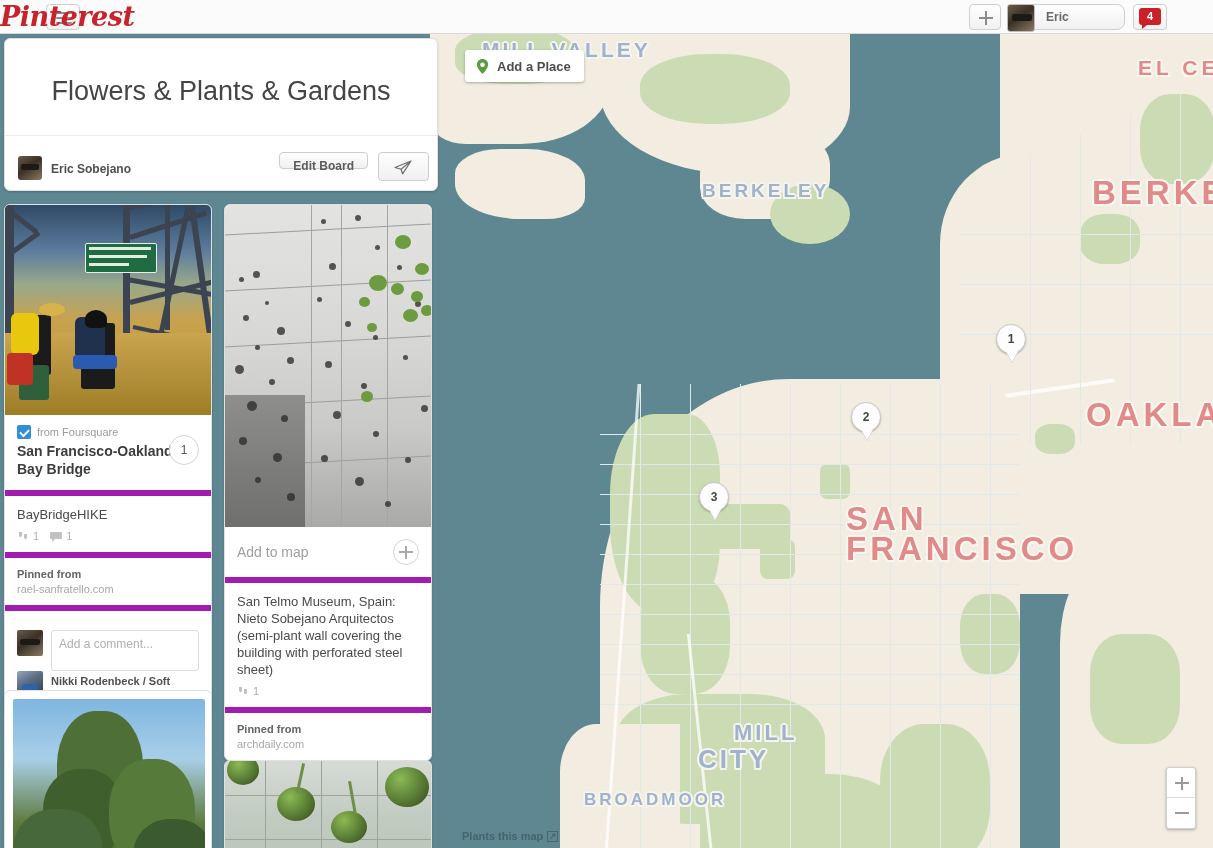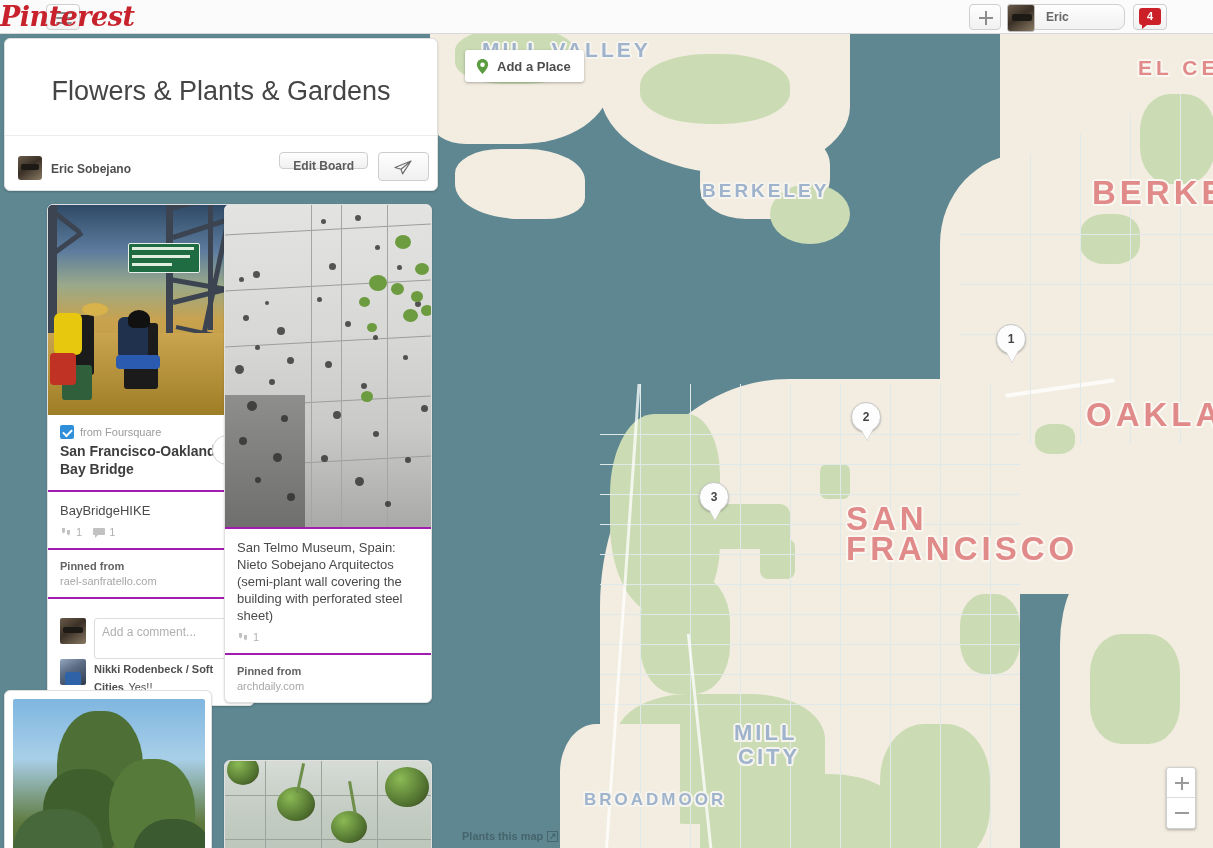--- a/index.html
+++ b/index.html
@@ -250,21 +250,21 @@
   }
   #share-board-button {
     position: absolute; right: 8px; top: 113px;
     width: 51px; height: 29px;
     background: linear-gradient(#fefefe, #f0f0f0);
     border: 1px solid #cdcdcd; border-radius: 4px;
   }
   #share-icon {
     position: absolute; left: 15px; top: 7px; width: 18px; height: 15px;
   }
-  .pin-section { padding: 10px 12px; border-top: 2px solid #a21caf; }
+  .pin-section { padding: 10px 12px; border-top: 6px solid #a21caf; }
   .pin-section.first { border-top: 0; }
 
   .pin-source-row { display: flex; align-items: center; gap: 6px; }
   .pin-source-icon {
     width: 14px; height: 14px; border-radius: 2px;
     background: #2f8fd8; position: relative; flex: none;
   }
   .pin-source-icon::after {
     content: ""; position: absolute; left: 3px; top: 4px;
     width: 7px; height: 4px; border-left: 2px solid #fff; border-bottom: 2px solid #fff;
@@ -431,21 +431,21 @@
   <div class="bigroad" style="left:700px;top:600px;width:3px;height:250px;transform:skewX(6deg);"></div>
 
   <div class="map-label label-blue" style="left:482px;top:4px;font-size:21px;">MILL VALLEY</div>
   <div class="map-label label-blue" style="left:702px;top:146px;font-size:19px;">BERKELEY</div>
   <div class="map-label label-red" style="left:1138px;top:22px;font-size:21px;">EL CERRITO</div>
   <div class="map-label label-red" style="left:1092px;top:140px;font-size:33px;">BERKELEY</div>
   <div class="map-label label-red" style="left:1086px;top:362px;font-size:33px;">OAKLAND</div>
   <div class="map-label label-red" style="left:846px;top:466px;font-size:33px;">SAN</div>
   <div class="map-label label-red" style="left:846px;top:496px;font-size:33px;">FRANCISCO</div>
   <div class="map-label label-blue" style="left:734px;top:686px;font-size:22px;">MILL</div>
-  <div class="map-label label-blue" style="left:738px;top:710px;font-size:22px;">CITY</div>
+  <div class="map-label label-blue" style="left:698px;top:710px;font-size:26px;">CITY</div>
   <div class="map-label label-blue" style="left:584px;top:756px;font-size:17px;">BROADMOOR</div>
   <div class="map-label label-blue" style="left:740px;top:812px;font-size:21px;">COLMA</div>
 
   <div class="marker" style="left:996px;top:290px;">1</div>
   <div class="marker" style="left:851px;top:368px;">2</div>
   <div class="marker" style="left:699px;top:448px;">3</div>
 
   <div id="add-place-button">
     <span id="add-place-pin">
       <svg viewBox="0 0 16 16" width="15" height="15">
@@ -487,21 +487,21 @@
     <div id="edit-board-button">Edit Board</div>
     <div id="share-board-button">
       <span id="share-icon">
         <svg viewBox="0 0 18 15" width="18" height="15">
           <path d="M17 1L1 7.5l6 1.8L17 1zM7 9.3l1.6 4.6L17 1 7 9.3z" fill="none" stroke="#6e6e6e" stroke-width="1.2" stroke-linejoin="round"></path>
         </svg>
       </span>
     </div>
   </div>
 
-  <div class="card" style="left:4px;top:170px;width:208px;margin-left:43px;">
+  <div class="card" style="left:4px;top:170px;width:208px;">
     <div class="photo photo-bridge" style="height:210px;">
 
       <div class="beam" style="left:118px;top:-5px;width:7px;height:215px;"></div>
       <div class="beam" style="left:160px;top:-5px;width:5px;height:130px;"></div>
       <div class="beam" style="left:0px;top:0px;width:9px;height:205px;"></div>
       <div class="beam" style="left:120px;top:0px;width:90px;height:6px;transform:rotate(-12deg);transform-origin:left;"></div>
       <div class="beam" style="left:125px;top:30px;width:80px;height:5px;transform:rotate(-18deg);transform-origin:left;"></div>
       <div class="beam" style="left:122px;top:72px;width:88px;height:5px;transform:rotate(10deg);transform-origin:left;"></div>
       <div class="beam" style="left:125px;top:95px;width:85px;height:5px;transform:rotate(-14deg);transform-origin:left;"></div>
       <div class="beam" style="left:128px;top:120px;width:82px;height:4px;transform:rotate(12deg);transform-origin:left;"></div>
@@ -630,20 +630,27 @@
       <div class="moss" style="left:144px;top:70px;width:18px;height:16px;"></div>
       <div class="moss" style="left:166px;top:78px;width:13px;height:12px;"></div>
       <div class="moss" style="left:186px;top:86px;width:12px;height:11px;"></div>
       <div class="moss" style="left:134px;top:92px;width:11px;height:10px;"></div>
       <div class="moss" style="left:178px;top:104px;width:15px;height:13px;"></div>
       <div class="moss" style="left:196px;top:100px;width:12px;height:11px;"></div>
       <div class="moss" style="left:142px;top:118px;width:10px;height:9px;"></div>
       <div class="moss" style="left:136px;top:186px;width:12px;height:11px;"></div>
     </div>
 
+    <div class="pin-addmap-row">
+      <span class="pin-addmap-label">Add to map</span>
+      <span class="pin-addmap-plus">
+        <span class="pv"></span>
+          <span class="ph"></span>
+      </span>
+    </div>
 
     <div class="pin-section">
       <div class="pin-caption">San Telmo Museum, Spain: Nieto Sobejano Arquitectos (semi-plant wall covering the building with perforated steel sheet)</div>
       <div class="pin-stats">
         <span class="pin-stat">
           <span class="icon-repin">
             <svg viewBox="0 0 12 11" width="12" height="11">
               <path d="M2 1h3v4l-1.5 1.5L2 5V1zM7 3h3v4L8.5 8.5 7 7V3z" fill="#c2c2c2"></path>
             </svg>
           </span>

